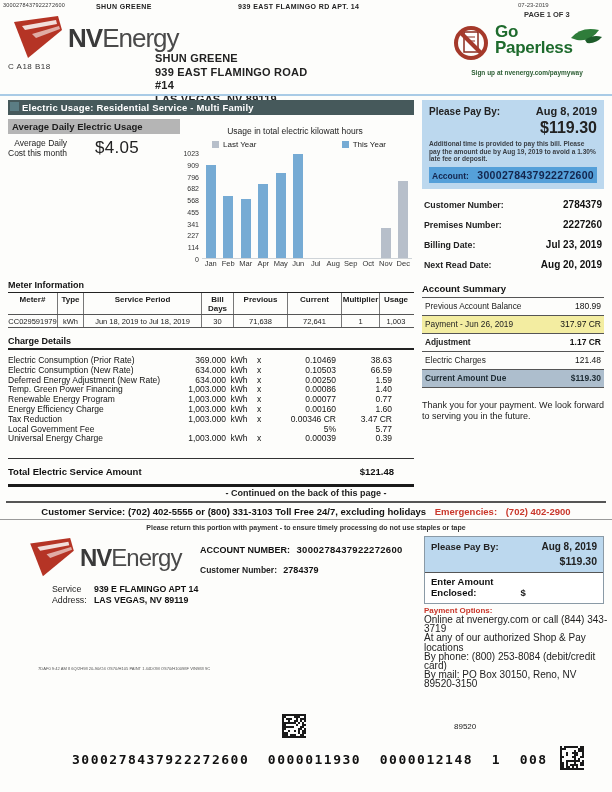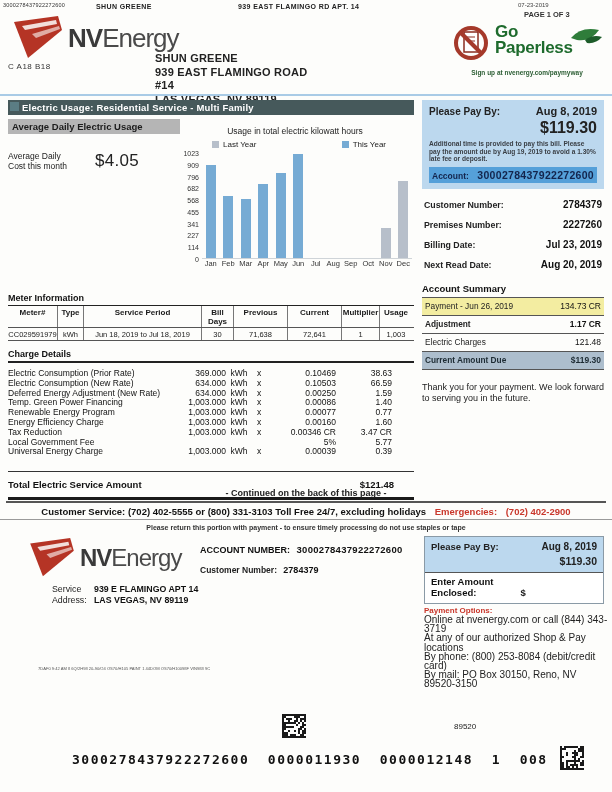--- a/index.html
+++ b/index.html
@@ -32,21 +32,21 @@
   .pl-text { margin-left:5px; color:#1e6b2d; font-weight:bold; line-height:16px; font-size:17px; letter-spacing:-.3px; }
   .pl-signup { margin-top:3px; font-size:6.5px; font-weight:bold; color:#2c5e34; text-align:center; }
 
   .blue-rule { position:absolute; left:0; top:94px; width:612px; height:2px; background:#a9cbe6; }
 
   
   .left-col { position:absolute; left:8px; top:100px; width:406px; }
   .section-bar { background:#46595b; color:#fff; font-size:9.5px; font-weight:bold; padding:2px 4px 2px 14px; letter-spacing:.2px; position:relative; }
   .section-bar::before { content:""; position:absolute; left:2px; top:2px; width:9px; height:9px; background:#5b7d84; }
   .avg-bar { margin-top:4px; width:172px; background:#b5b5b5; color:#1c1c1c; font-size:9.5px; font-weight:bold; padding:2px 4px; }
-  .avg-block { margin-top:17px; display:flex; width:172px; }
+  .avg-block { margin-top:4px; display:flex; width:172px;text-align:right; }
   .avg-label { font-size:8.5px; line-height:10px; color:#222; }
   .avg-value { margin-left:28px; font-size:17px; color:#222; letter-spacing:.3px; }
 
   
   .chart { position:absolute; left:168px; top:26px; width:238px; }
   .chart-title { text-align:center; font-size:8.5px; color:#222; }
   .chart-legend { display:flex; justify-content:space-between; padding:0 28px 0 36px; margin-top:4px; }
   .legend-item { display:flex; align-items:center; font-size:8px; color:#222; }
   .legend-swatch { width:7px; height:7px; margin-right:4px; }
   .chart-body { display:flex; margin-top:4px; }
@@ -431,24 +431,28 @@
 
         <div class="info-row">
           <span class="lab">Next Read Date:</span>
           <span class="val">Aug 20, 2019</span>
         </div>
       </div>
 
     <div class="summary-title">Account Summary</div>
     <div class="summary-rows">
 
+        <div class="summary-row style-plain">
+          <span class="lab">Previous Account Balance</span>
+          <span class="val">180.99</span>
+        </div>
 
         <div class="summary-row style-yellow">
           <span class="lab">Payment - Jun 26, 2019</span>
-          <span class="val">134.73 CR</span>
+          <span class="val">317.97 CR</span>
         </div>
 
         <div class="summary-row style-bold">
           <span class="lab">Adjustment</span>
           <span class="val">1.17 CR</span>
         </div>
 
         <div class="summary-row style-plain">
           <span class="lab">Electric Charges</span>
           <span class="val">121.48</span>

